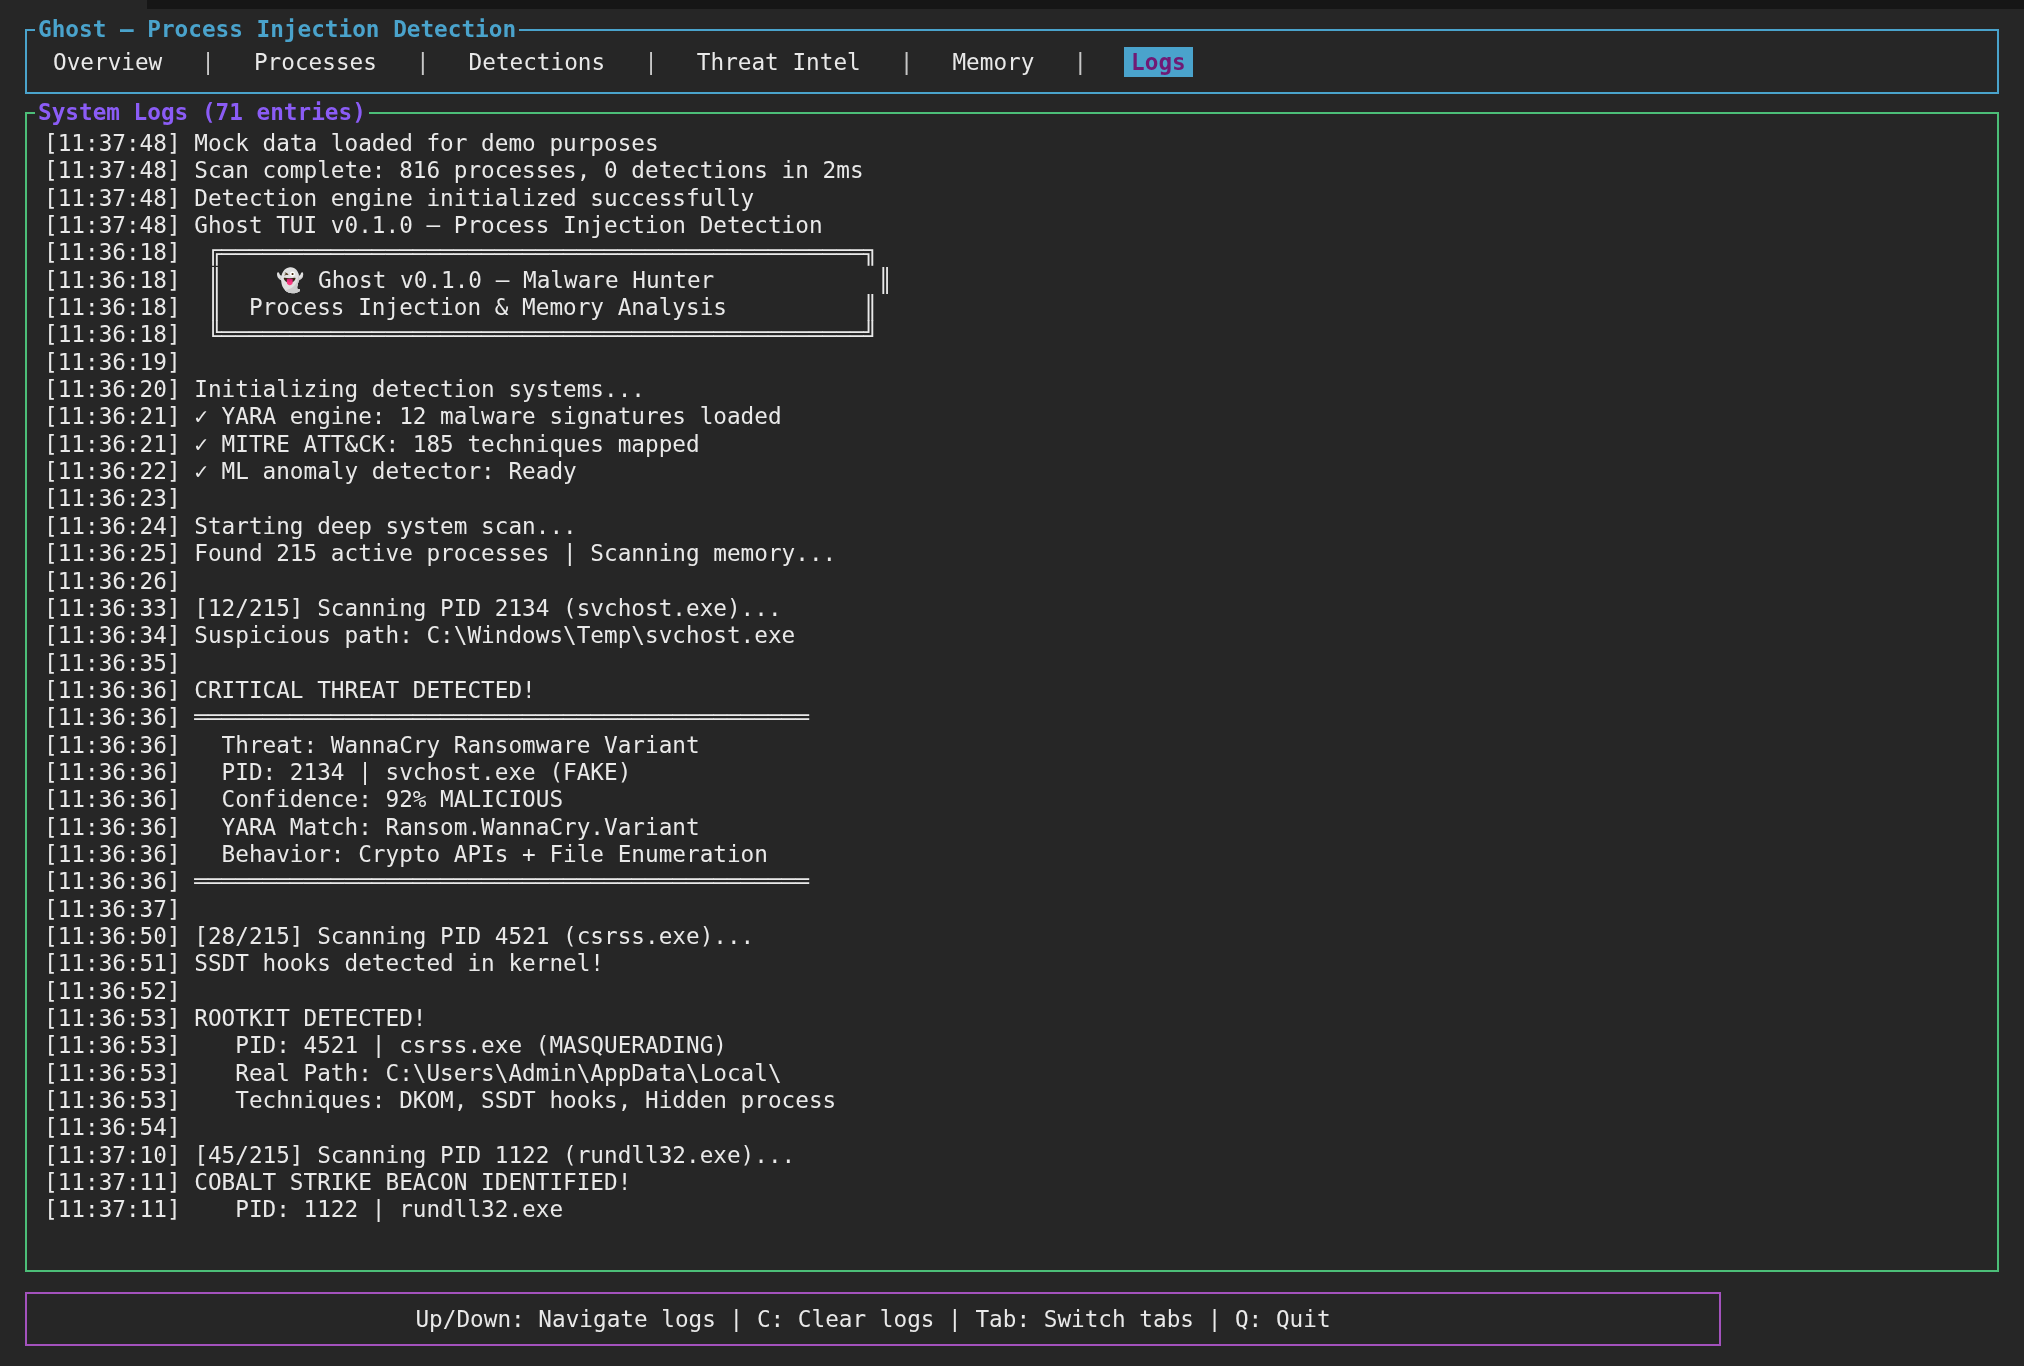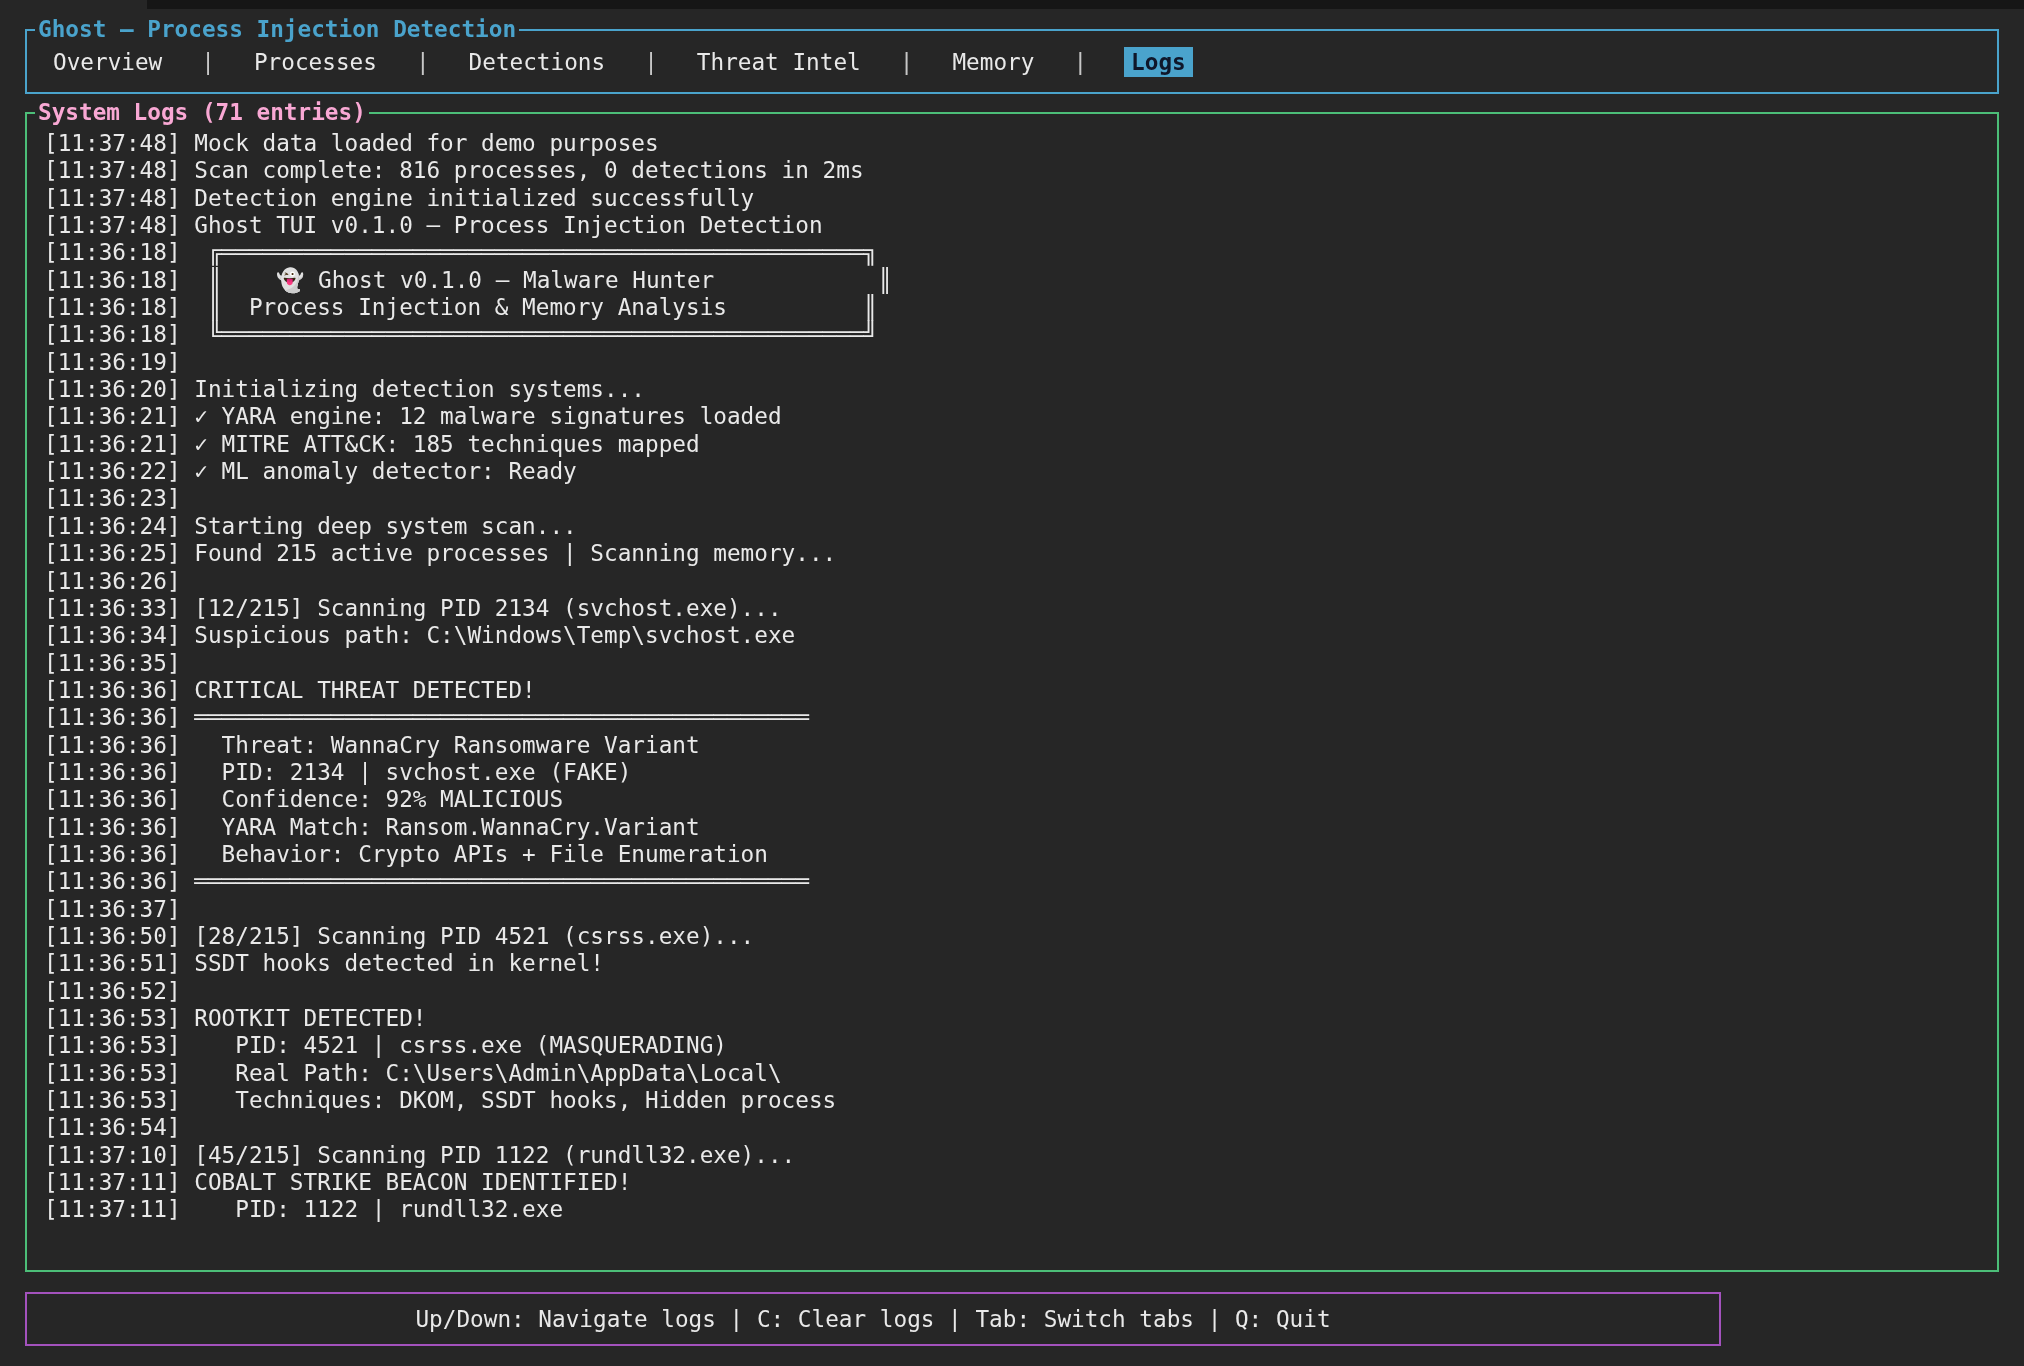--- a/index.html
+++ b/index.html
@@ -43,30 +43,30 @@
     display:flex; align-items:center;
     padding-left:24px;
     font-size:22.7px;
     white-space:pre;
     gap:25px;
   }
   .tab { color:#e9e9e9; padding:2px 2px; cursor:default; }
   .tab-sep { color:#c7c7c7; margin:0 12px; }
   .tab.active {
     background:#4aa3cc;
-    color:#0f172a;
+    color:#701a75;
     font-weight:bold;
     padding:2px 7px;
   }
   
   #logs-panel {
     left:25px; top:112px; width:1974px; height:1160px;
     border-color:#4cbe78;
   }
-  #logs-panel .panel-label { color:#f9a8d4; }
+  #logs-panel .panel-label { color:#8b5cf6; }
   .log-scroll {
     position:absolute; left:0; top:0; right:0; bottom:0;
     padding:16px 8px 0 17px;
     overflow:hidden;
   }
   .log-line {
     font-size:22.7px;
     line-height:27.35px;
     white-space:pre;
     color:#e9e9e9;

